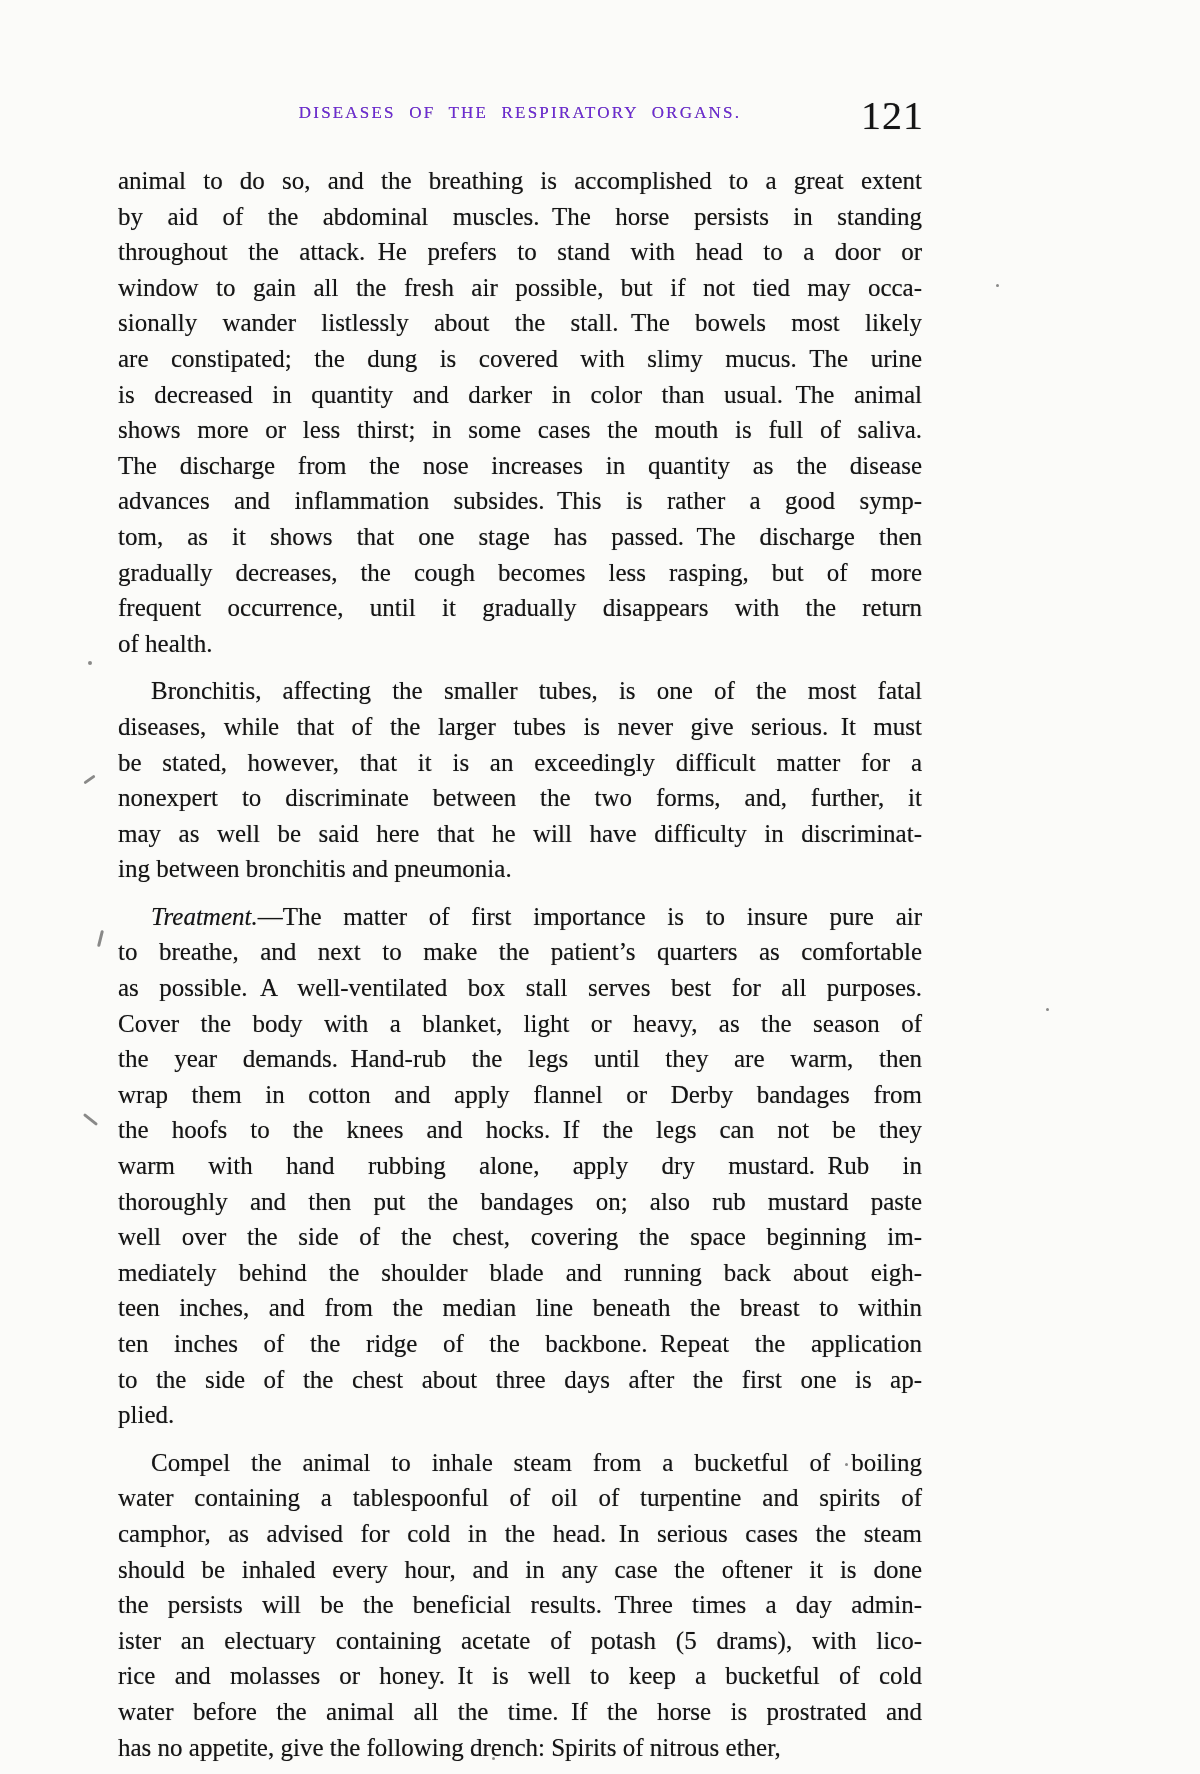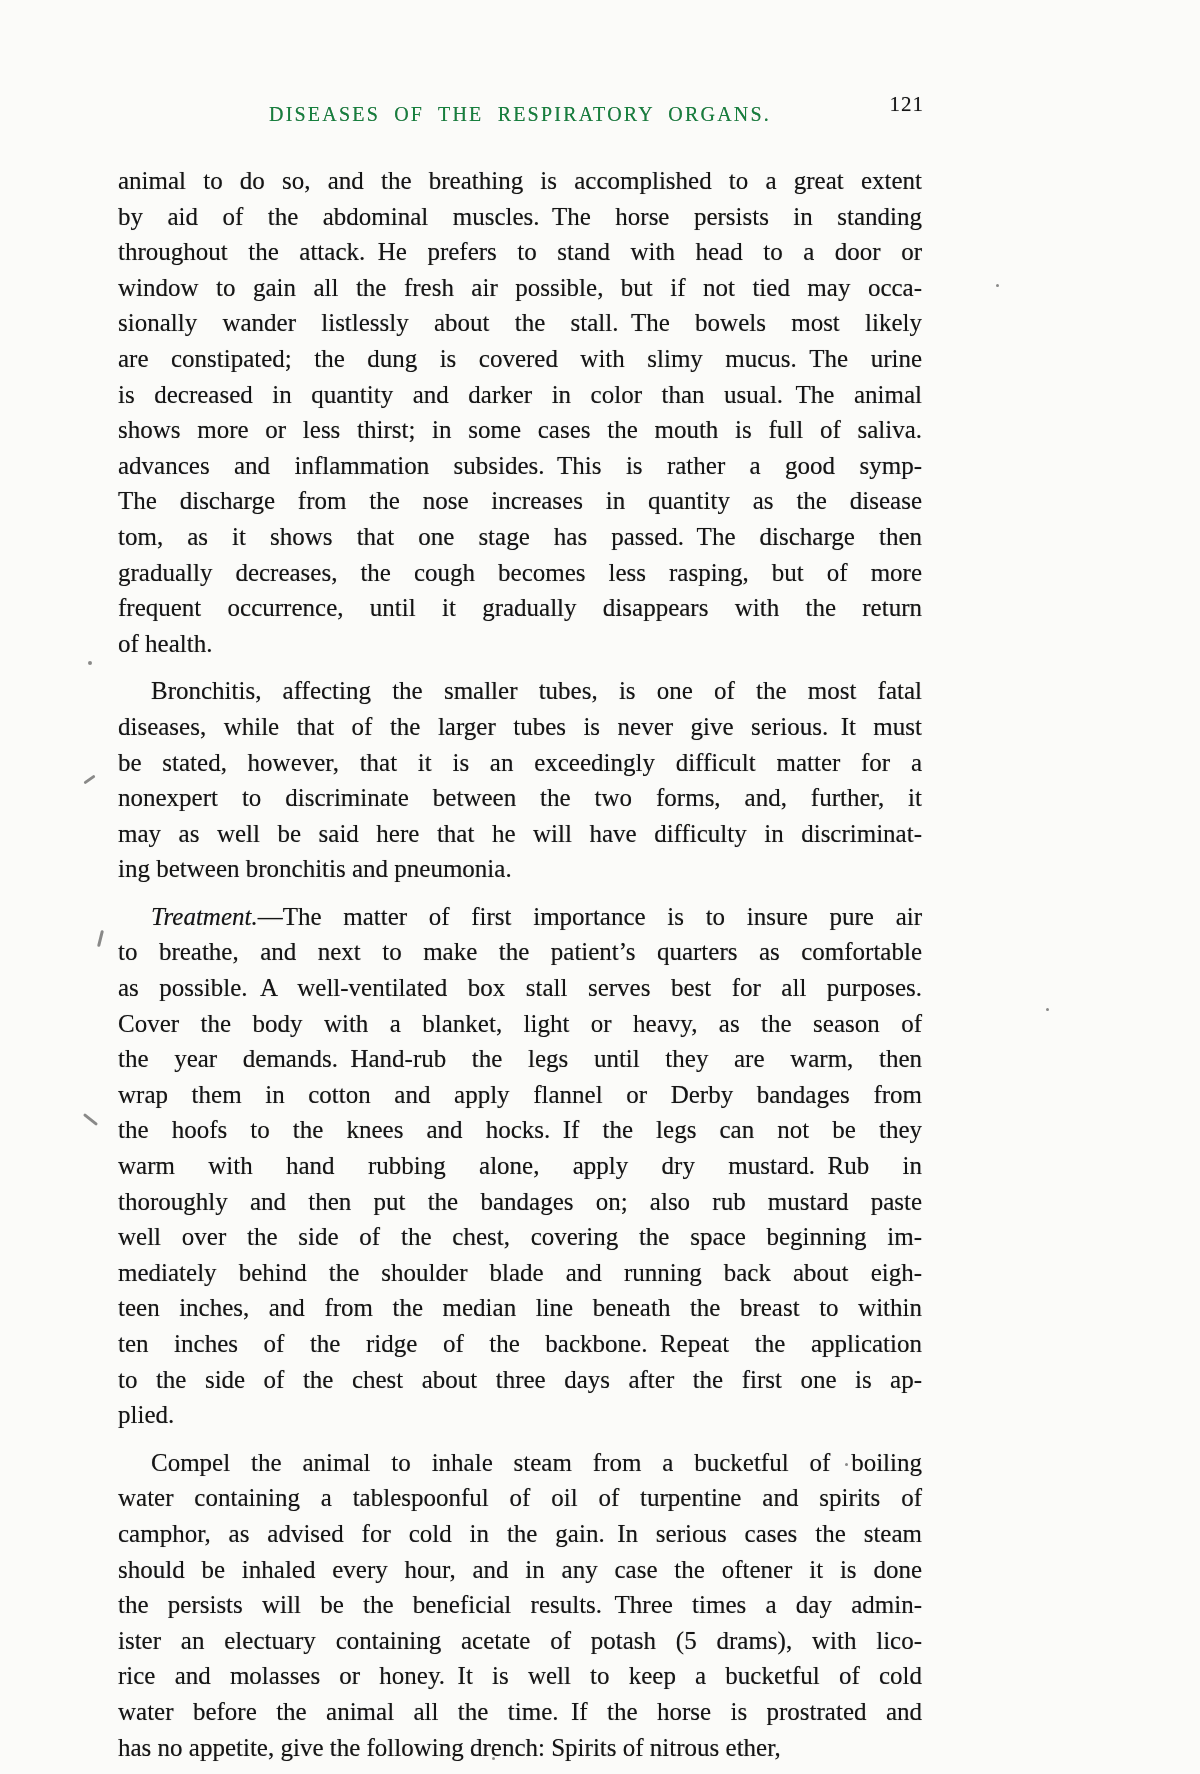--- a/index.html
+++ b/index.html
@@ -15,29 +15,29 @@
     width: 1200px; height: 1774px;
   }
   
   .running-head {
     position: absolute;
     top: 96px; left: 106px; width: 828px; height: 40px;
   }
   .running-title {
     position: absolute; left: 0; right: 0; top: 7px;
     text-align: center;
-    font-size: 20px;
+    font-size: 17px;
     letter-spacing: 2.2px;
     word-spacing: 7px;
-    color: #15803d;
+    color: #6d28d9;
     text-shadow: 0 0 0.6px rgba(20,20,20,.5);
   }
   .page-number {
     position: absolute; right: 10px; top: -4px;
-    font-size: 21px;
+    font-size: 40px;
     letter-spacing: 1px;
     text-shadow: 0 0 0.7px rgba(20,20,20,.55);
   }
   
   .body-text {
     position: absolute;
     top: 151px; left: 106px; width: 828px;
     font-size: 25px;
     line-height: 35.6px;
     text-shadow: 0 0 0.7px rgba(20,20,20,.5);
@@ -82,22 +82,22 @@
   <div class="body-text">
       <div class="paragraph">
         <div class="line">animal to do so, and the breathing is accomplished to a great extent</div>
         <div class="line">by aid of the abdominal muscles. The horse persists in standing</div>
         <div class="line">throughout the attack. He prefers to stand with head to a door or</div>
         <div class="line">window to gain all the fresh air possible, but if not tied may occa-</div>
         <div class="line">sionally wander listlessly about the stall. The bowels most likely</div>
         <div class="line">are constipated; the dung is covered with slimy mucus. The urine</div>
         <div class="line">is decreased in quantity and darker in color than usual. The animal</div>
         <div class="line">shows more or less thirst; in some cases the mouth is full of saliva.</div>
+        <div class="line">The discharge from the nose increases in quantity as the disease</div>
         <div class="line">advances and inflammation subsides. This is rather a good symp-</div>
-        <div class="line">The discharge from the nose increases in quantity as the disease</div>
         <div class="line">tom, as it shows that one stage has passed. The discharge then</div>
         <div class="line">gradually decreases, the cough becomes less rasping, but of more</div>
         <div class="line">frequent occurrence, until it gradually disappears with the return</div>
         <div class="line para-end">of health.</div>
       </div>
       <div class="paragraph">
         <div class="line indent">Bronchitis, affecting the smaller tubes, is one of the most fatal</div>
         <div class="line">diseases, while that of the larger tubes is never give serious. It must</div>
         <div class="line">be stated, however, that it is an exceedingly difficult matter for a</div>
         <div class="line">nonexpert to discriminate between the two forms, and, further, it</div>
@@ -117,21 +117,21 @@
         <div class="line">well over the side of the chest, covering the space beginning im-</div>
         <div class="line">mediately behind the shoulder blade and running back about eigh-</div>
         <div class="line">teen inches, and from the median line beneath the breast to within</div>
         <div class="line">ten inches of the ridge of the backbone. Repeat the application</div>
         <div class="line">to the side of the chest about three days after the first one is ap-</div>
         <div class="line para-end">plied.</div>
       </div>
       <div class="paragraph">
         <div class="line indent">Compel the animal to inhale steam from a bucketful of boiling</div>
         <div class="line">water containing a tablespoonful of oil of turpentine and spirits of</div>
-        <div class="line">camphor, as advised for cold in the gain. In serious cases the steam</div>
+        <div class="line">camphor, as advised for cold in the head. In serious cases the steam</div>
         <div class="line">should be inhaled every hour, and in any case the oftener it is done</div>
         <div class="line">the persists will be the beneficial results. Three times a day admin-</div>
         <div class="line">ister an electuary containing acetate of potash (5 drams), with lico-</div>
         <div class="line">rice and molasses or honey. It is well to keep a bucketful of cold</div>
         <div class="line">water before the animal all the time. If the horse is prostrated and</div>
         <div class="line para-end">has no appetite, give the following drench: Spirits of nitrous ether,</div>
       </div>
     </div>
 
   <div class="speck s1"></div>

